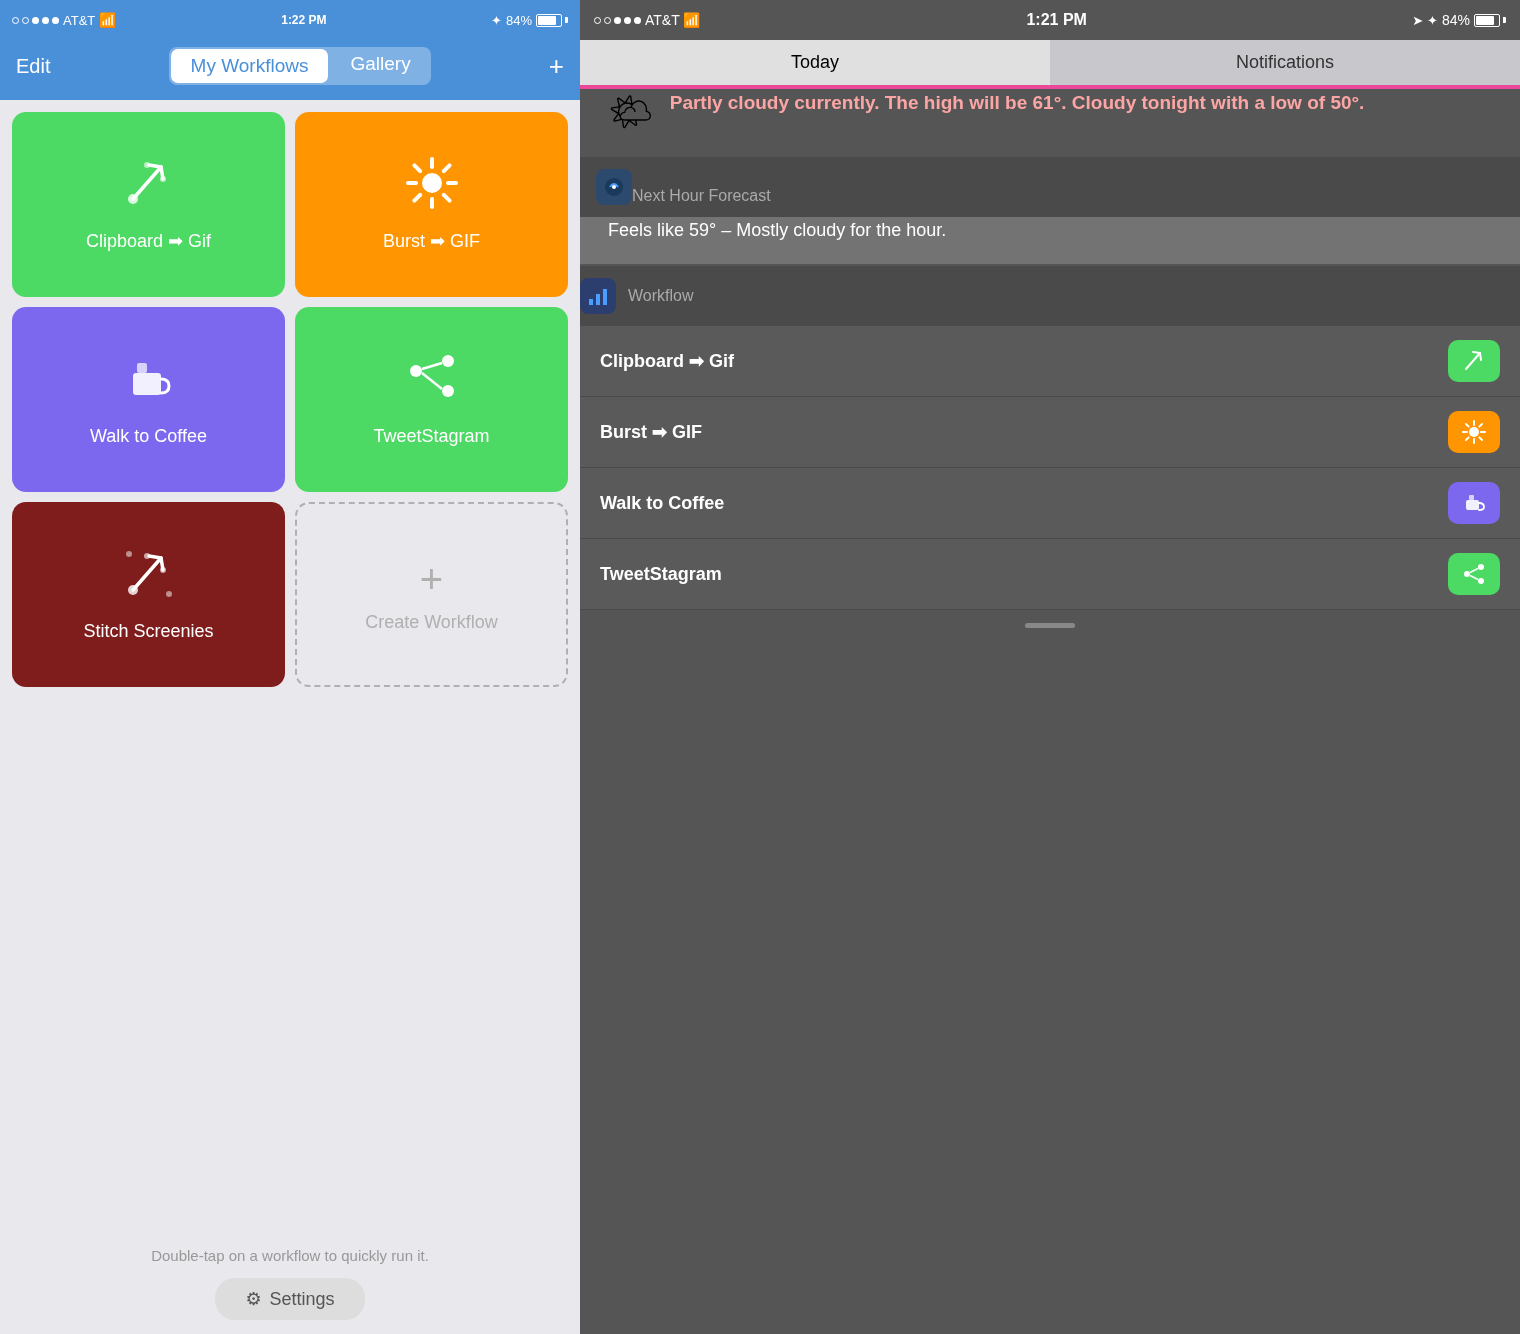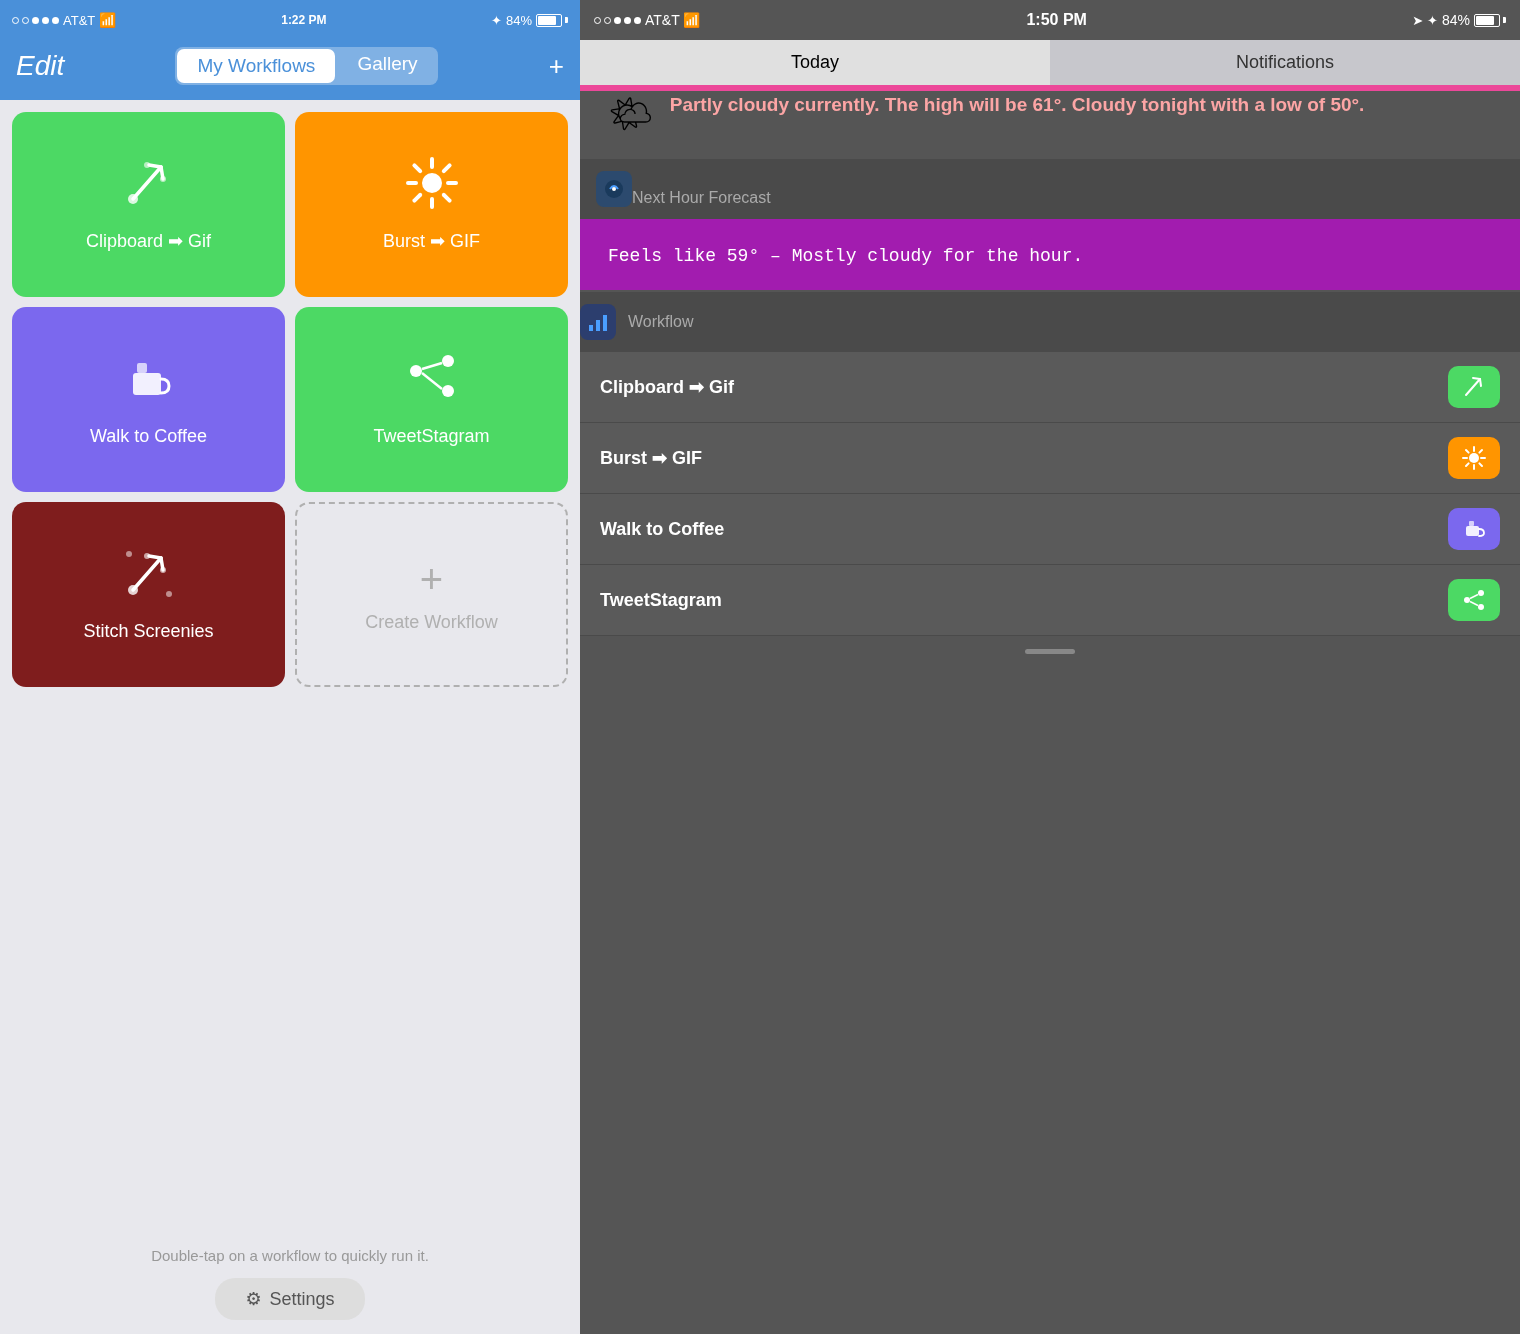--- a/index.html
+++ b/index.html
@@ -39,22 +39,21 @@
       background: #4a90d9;
       height: 60px;
       display: flex;
       align-items: center;
       justify-content: space-between;
       padding: 0 16px;
       padding-bottom: 8px;
     }
     .nav-edit {
       color: white;
-      font-size: 28px;
-      font-style: italic;
+      font-size: 20px;
     }
     .nav-segment {
       display: flex;
       background: rgba(255,255,255,0.3);
       border-radius: 8px;
       overflow: hidden;
     }
     .nav-segment-btn {
       padding: 6px 20px;
       font-size: 19px;
@@ -155,21 +154,21 @@
       color: white;
       font-size: 14px;
     }
     .status-bar-right .left-status { display: flex; align-items: center; gap: 4px; }
     .status-bar-right .center-status { font-size: 16px; font-weight: 600; }
     .status-bar-right .right-status { display: flex; align-items: center; gap: 4px; }
 
     .tab-bar-right {
       display: flex;
       background: #c7c7cc;
-      border-bottom: 6px solid #ec4899;
+      border-bottom: 4px solid #ec4899;
     }
     .tab-btn {
       flex: 1;
       padding: 12px 0;
       text-align: center;
       font-size: 18px;
       font-weight: 500;
       cursor: pointer;
     }
     .tab-btn.active {
@@ -234,23 +233,22 @@
       align-items: center;
       justify-content: center;
       font-size: 20px;
     }
     .widget-header-title {
       color: #aaa;
       font-size: 16px;
       font-weight: 500;
     }
     .widget-body {
-      padding: 24px 28px 20px;
-      background: #a21caf;
-      font-family: Liberation Mono, monospace;
+      padding: 0 28px 20px;
+      background: #737373;
     }
     .widget-body-text {
       color: white;
       font-size: 18px;
       font-weight: 500;
       line-height: 1.5;
     }
 
     .workflow-widget-section {
       background: #4a4a4a;
@@ -474,21 +472,21 @@
       <div class="signal-dots">
         <div class="dot empty"></div>
         <div class="dot empty"></div>
         <div class="dot"></div>
         <div class="dot"></div>
         <div class="dot"></div>
       </div>
       <span>AT&amp;T</span>
       <span class="wifi-icon">📶</span>
     </div>
-    <div class="center-status">1:50 PM</div>
+    <div class="center-status">1:21 PM</div>
     <div class="right-status">
       <span style="font-size:13px;">➤</span>
       <span class="bt-icon">✦</span>
       <span>84%</span>
       <div class="battery">
         <div class="battery-body">
           <div class="battery-fill" style="width:84%"></div>
         </div>
         <div class="battery-tip"></div>
       </div>

